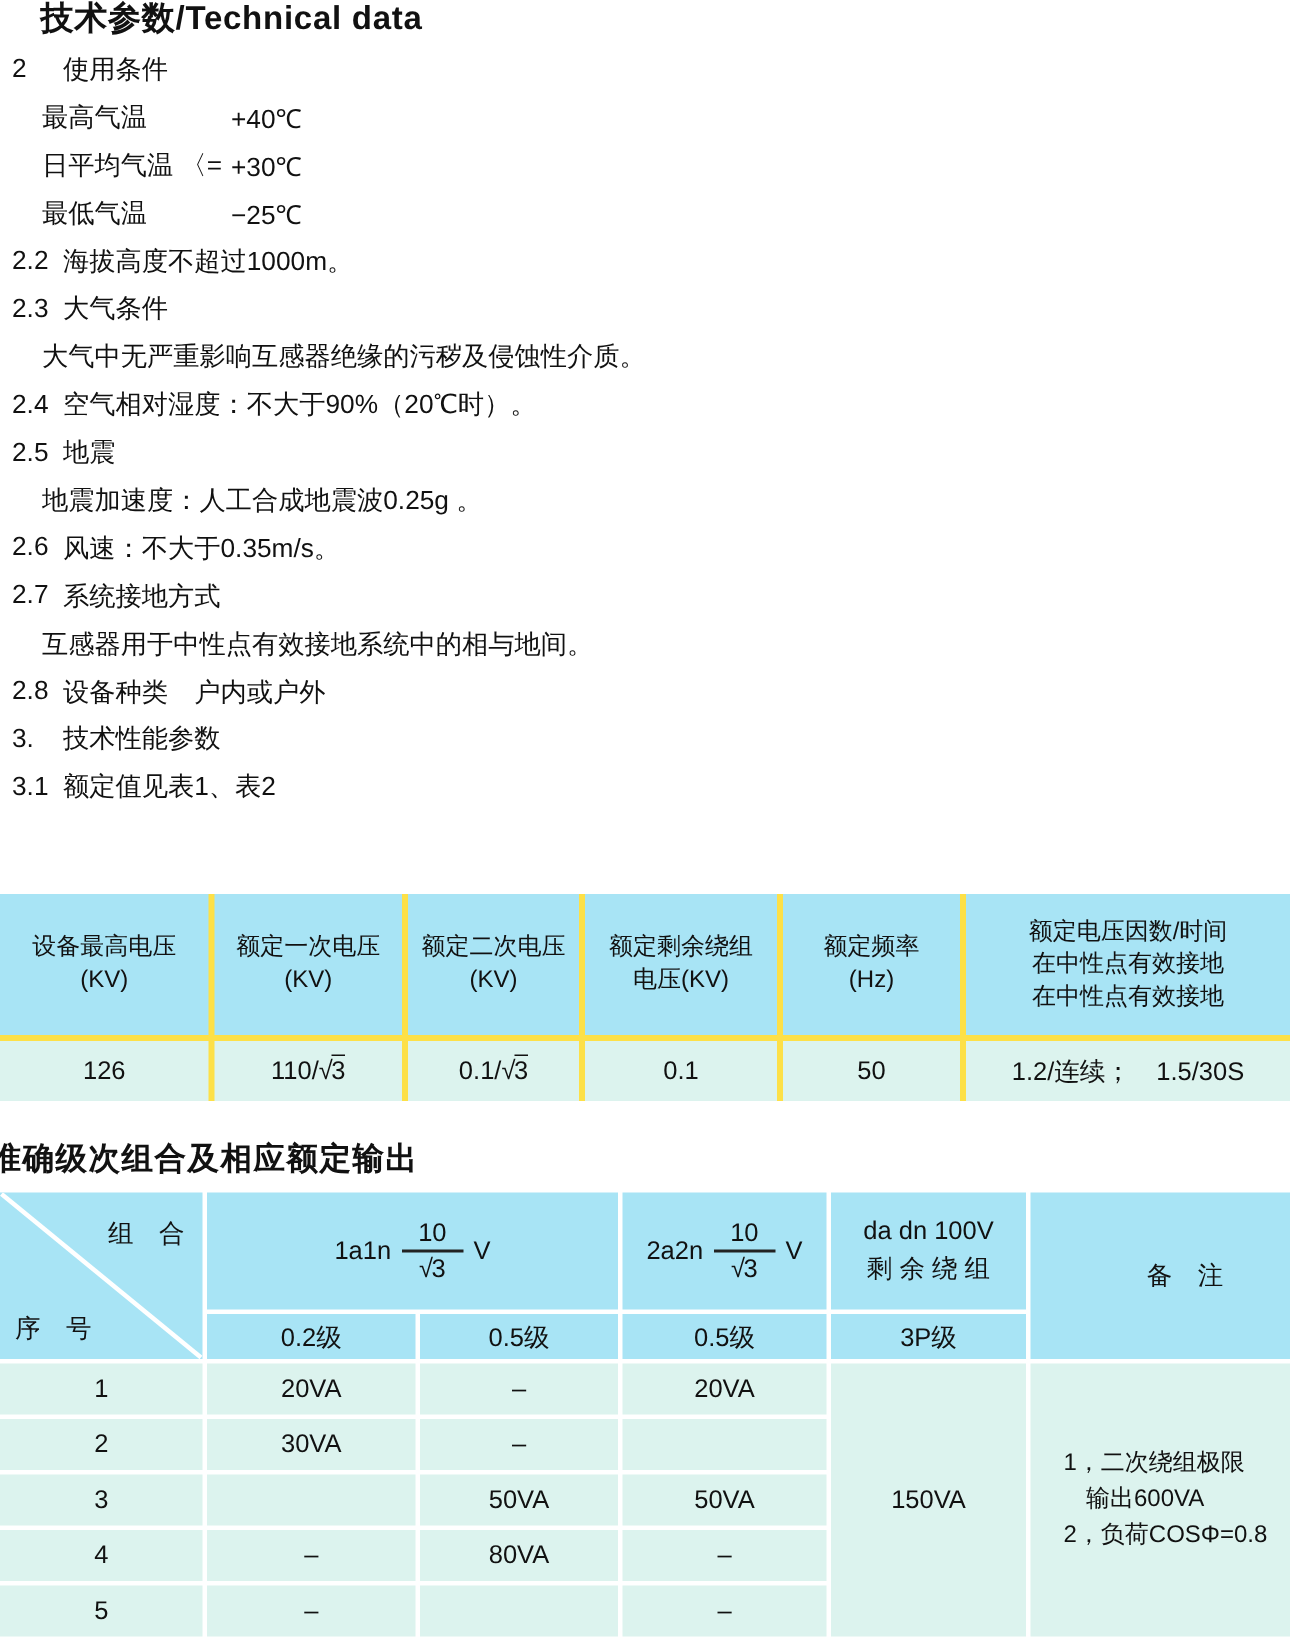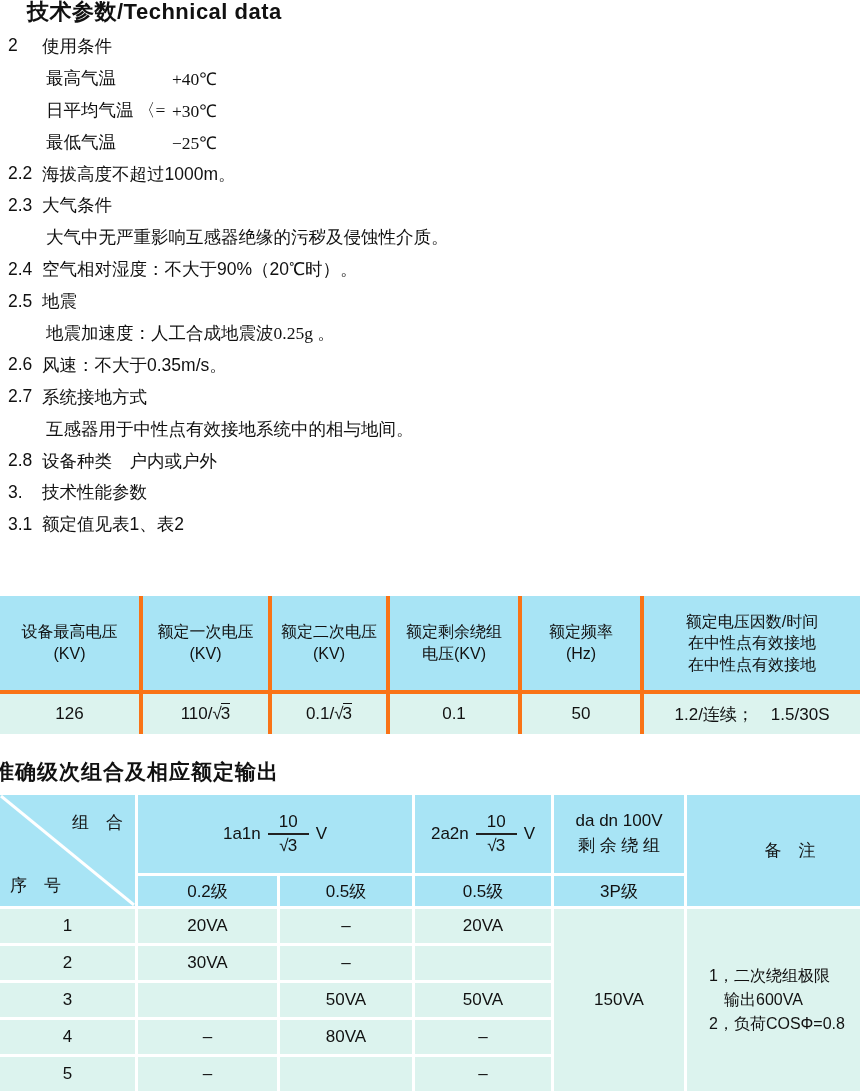--- a/index.html
+++ b/index.html
@@ -10,28 +10,28 @@
   }
   
   .page-title{
     position:absolute;top:-3px;left:27px;font-size:22px;font-weight:bold;
     letter-spacing:0.5px;white-space:nowrap;
   }
   
   .conditions{position:absolute;top:30px;left:8px;width:840px;}
   .cond-line{height:31.9px;display:flex;align-items:center;font-size:17.5px;white-space:nowrap;}
   .cond-line .cnum{display:inline-block;min-width:34px;}
-  .cond-line.sub{margin-left:38px;font-family:Liberation Serif, serif;}
+  .cond-line.sub{margin-left:20px;}
   .cond-line .clabel{display:inline-block;min-width:126px;}
   .cond-line .cvalue{display:inline-block;}
   
   .t1{
     position:absolute;top:596px;left:0;width:860px;
     display:grid;grid-template-columns:139px 125px 114px 128px 118px 1fr;
-    grid-template-rows:94px 40px;gap:4px;background:#f97316;
+    grid-template-rows:94px 40px;gap:4px;background:#fde047;
   }
   .tcell{display:flex;align-items:center;justify-content:center;text-align:center;}
   .t1h{background:#a8e4f5;font-size:16px;line-height:1.35;flex-direction:column;}
   .t1b{background:#dcf3ee;font-size:17px;}
   
   .t2-title{
     position:absolute;top:758px;left:-7px;font-size:21px;font-weight:bold;
     letter-spacing:1px;white-space:nowrap;
   }
   

